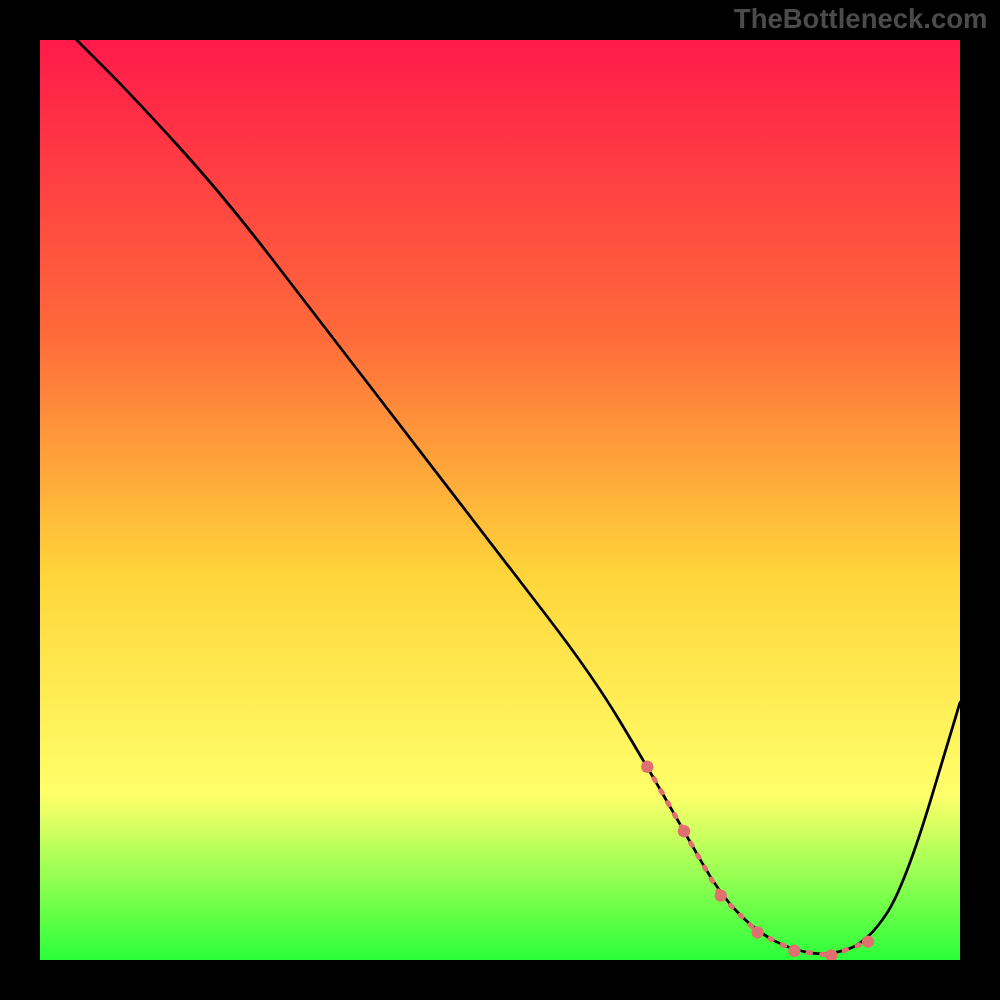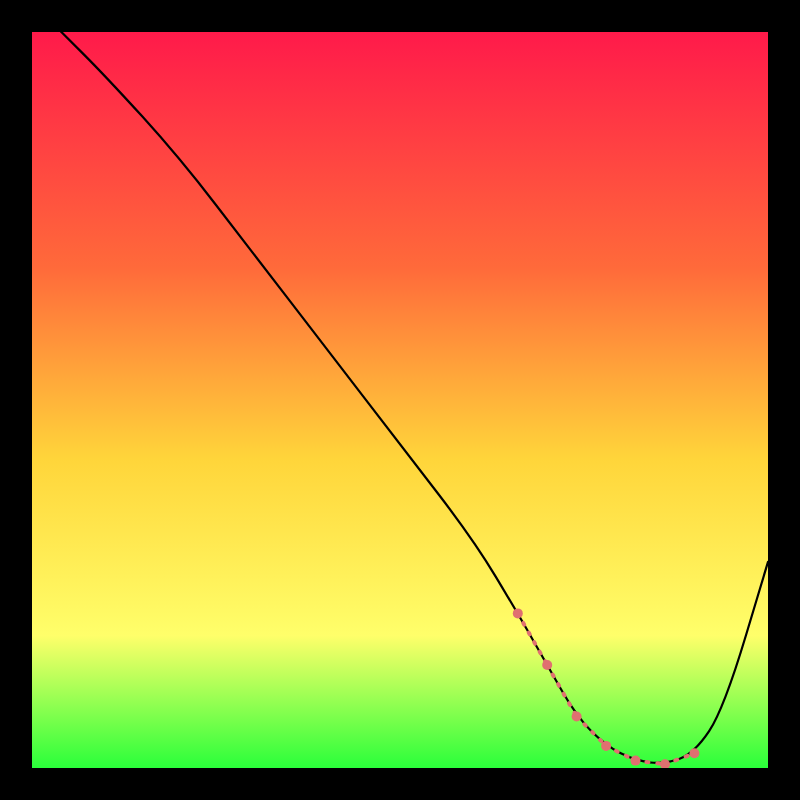--- a/index.html
+++ b/index.html
@@ -34,20 +34,21 @@
     top: 32px;
     width: 736px;
     height: 736px;
   }
 </style>
 </head>
 <body>
 
 <div class="frame">
 
+  <div class="watermark">TheBottleneck.com</div>
 
   <svg class="plot" viewBox="0 0 736 736" preserveAspectRatio="none">
     <defs>
       <linearGradient id="bg-grad" x1="0" y1="0" x2="0" y2="1">
         <stop id="g0" offset="0%" stop-color="#ff1a4a"></stop>
         <stop id="g1" offset="32%" stop-color="#ff6a3a"></stop>
         <stop id="g2" offset="58%" stop-color="#ffd53a"></stop>
         <stop id="g3" offset="82%" stop-color="#ffff6a"></stop>
         <stop id="g4" offset="100%" stop-color="#2aff3a"></stop>
       </linearGradient>

